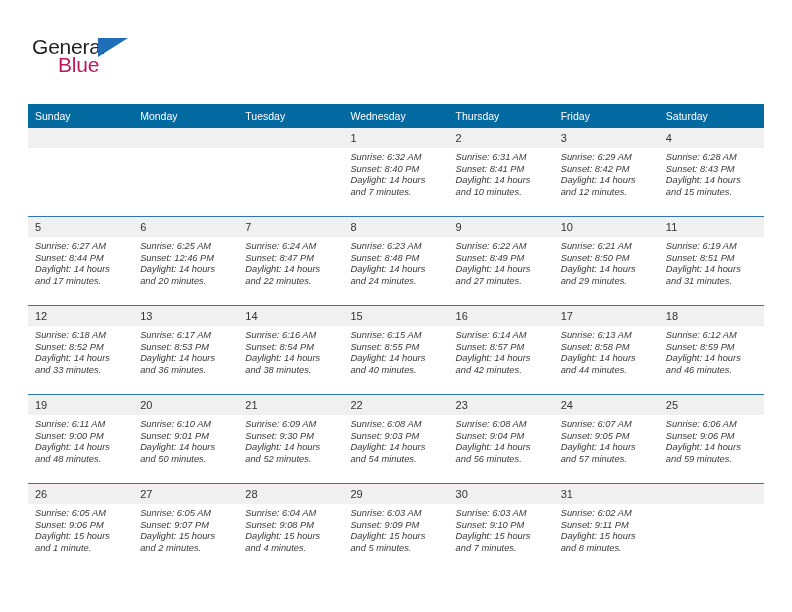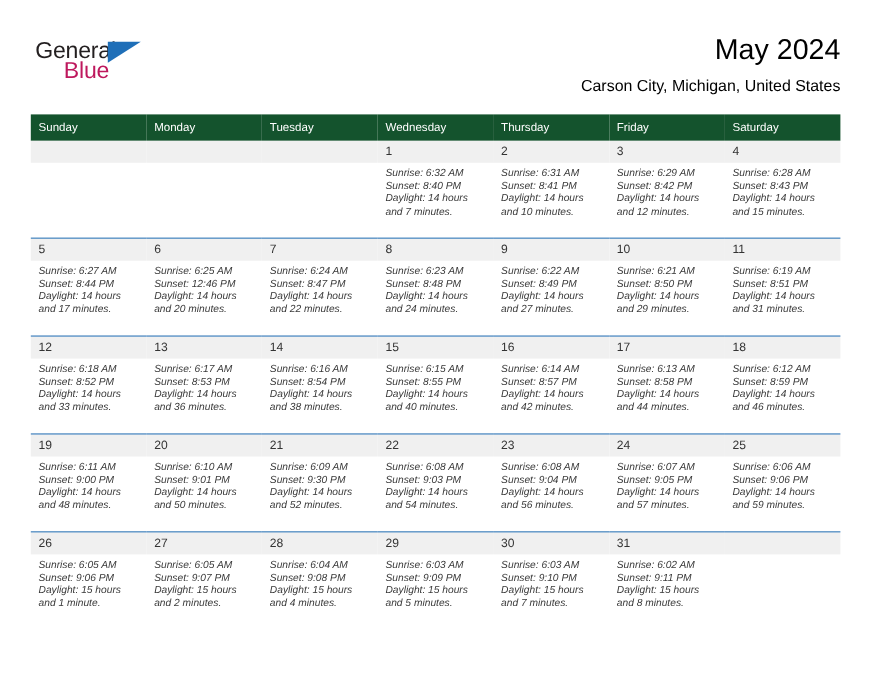--- a/index.html
+++ b/index.html
@@ -90,21 +90,21 @@
     position: absolute;
     left: 28px;
     top: 104px;
     width: 736px;
     border-collapse: collapse;
     table-layout: fixed;
   }
   .calendar col { width: 105.14px; }
 
   .calendar thead th {
-    background: #14532d;
+    background: #0369a1;
     color: #ffffff;
     font-size: 10.5px;
     font-weight: normal;
     text-align: left;
     padding: 6px 0 6px 7px;
     height: 10px;
     line-height: 12px;
     border: none;
     margin-left: 46px;
   }
@@ -153,24 +153,20 @@
 <div class="page">
 
   <div class="header">
 
     <div class="brand">
       <span class="brand-general">General</span>
       <span class="brand-tri"></span>
       <span class="brand-blue">Blue</span>
     </div>
 
-    <div class="title-block">
-      <div class="cal-title">May 2024</div>
-      <div class="cal-subtitle">Carson City, Michigan, United States</div>
-    </div>
 
   </div>
 
   <table class="calendar">
     <colgroup>
       <col>
         <col>
         <col>
         <col>
         <col>

